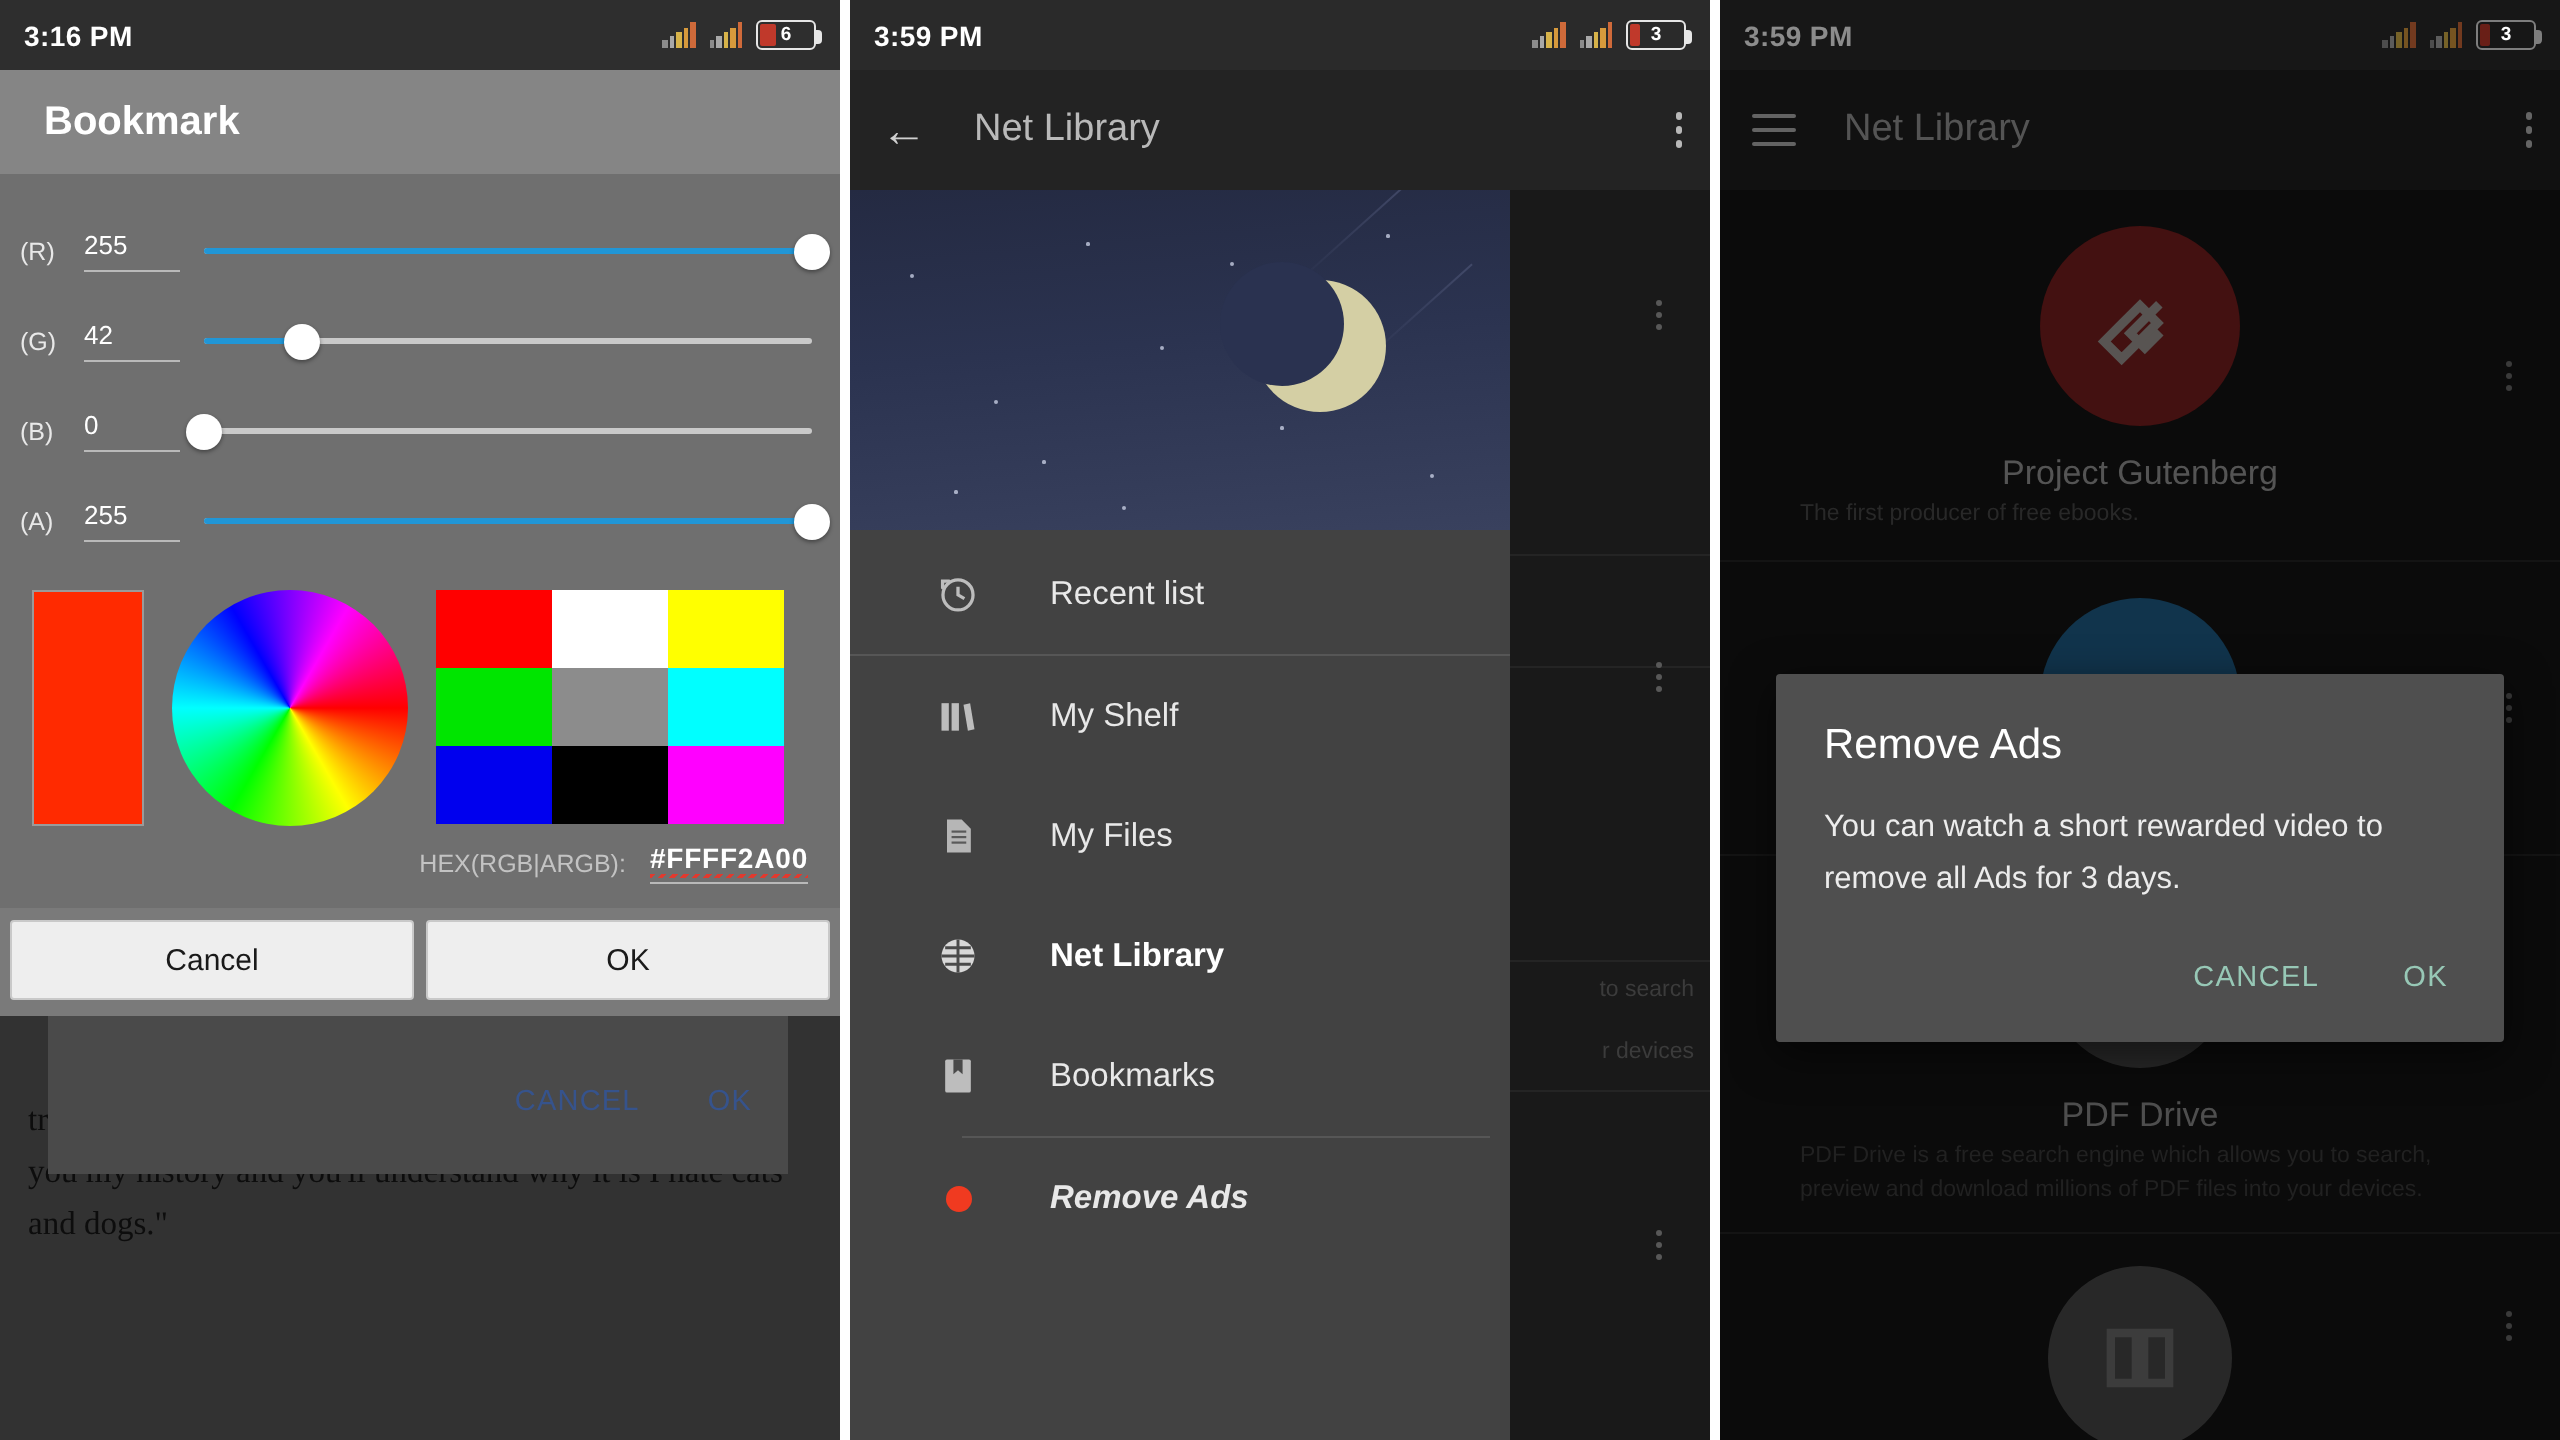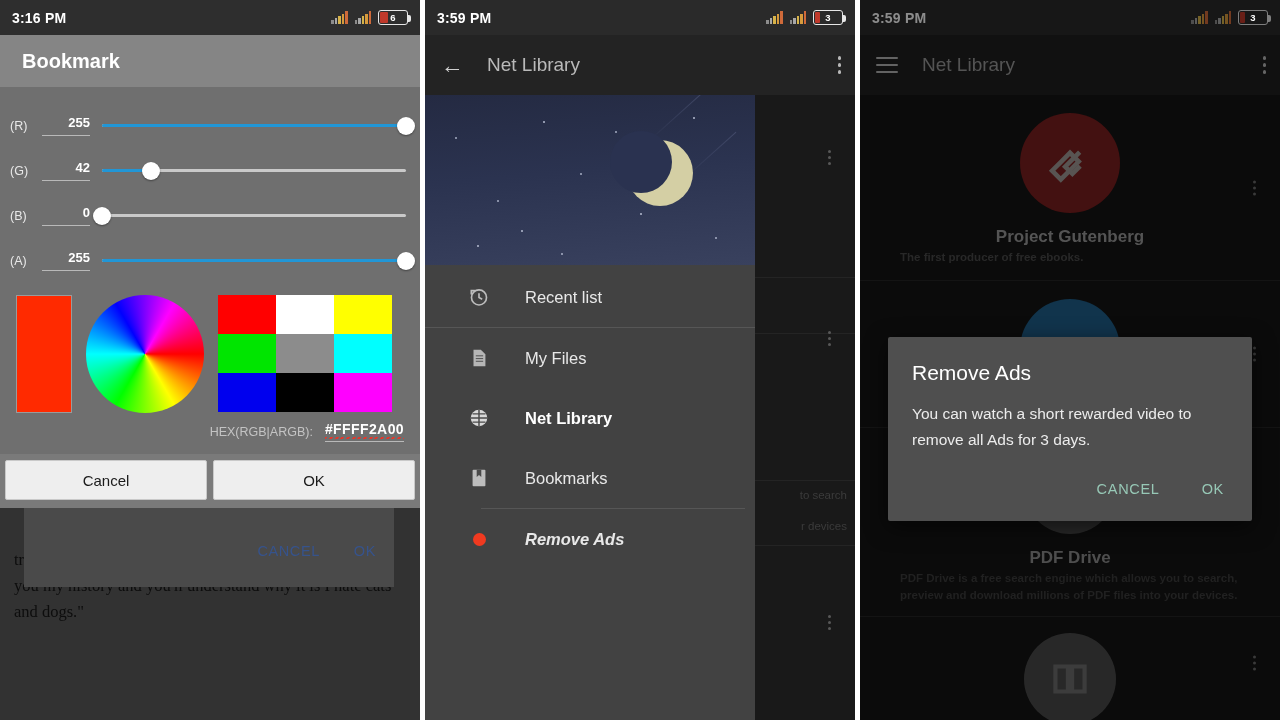--- a/index.html
+++ b/index.html
@@ -42,22 +42,22 @@
   .inner-dlg .acts { position:absolute; right:18px; top:40px; display:flex; gap:34px; }
   .inner-dlg .acts span { color:#36538c; font-size:14.5px; letter-spacing:.6px; }
 
   .dlg { position:absolute; left:0; top:35px; width:420px; background:#7a7a7a; }
   .dlg-title { height:52px; background:#858585; display:flex; align-items:center; padding:0 22px; }
   .dlg-title span { color:#ffffff; font-size:20px; font-weight:bold; }
 
   .sliders { padding:16px 14px 6px 10px; background:#6f6f6f; }
   .srow { display:flex; align-items:center; height:45px; }
   .slabel { width:32px; color:#e8e8e8; font-size:12.5px; }
-  .sval { width:48px; margin-right:12px; color:#ffffff; font-size:13px; text-align:right;
-          border-bottom:1.5px solid #b9b9b9; padding-bottom:5px;font-weight:bold; }
+  .sval { width:48px; margin-right:12px; color:#ffffff; font-size:13px; text-align:left;
+          border-bottom:1.5px solid #b9b9b9; padding-bottom:5px; }
   .strack { position:relative; flex:1; height:18px; display:flex; align-items:center; }
   .strack .rail { position:absolute; left:0; right:0; height:3px; background:#c9c9c9; border-radius:2px; }
   .strack .prog { position:absolute; left:0; height:3px; background:#2196d6; border-radius:2px; }
   .strack .knob { position:absolute; width:18px; height:18px; border-radius:50%; background:#ffffff;
                   box-shadow:0 1px 2px rgba(0,0,0,.4); transform:translateX(-9px); }
 
   .picker { background:#6f6f6f; padding:6px 16px 4px 16px; display:flex; align-items:flex-start; gap:14px; }
   .preview { width:56px; height:118px; border:1px solid #9a9a9a; }
   .wheel { width:118px; height:118px; border-radius:50%;
            background:conic-gradient(from 90deg, #ff0000, #ffff00, #00ff00, #00ffff, #0000ff, #ff00ff, #ff0000); }
@@ -108,21 +108,21 @@
   .ditem.active .dlabel { font-weight:bold; color:#ffffff; }
   .ditem.promo .dlabel { font-style:italic; font-weight:bold; }
   .dsep { height:1px; background:#565656; margin:0 0 0 0; }
   .dsep.indent { margin-left:56px; margin-right:10px; }
   .dot-red { width:13px; height:13px; border-radius:50%; background:#f03a20; }
 
   
   .p3 .appbar { background:#1f1f1f; }
   .p3 .appbar .ttl { color:#9a9a9a; }
   .p3-list { position:absolute; left:0; right:0; top:95px; bottom:0; background:#141414; }
-  .lcard { position:relative;font-weight:bold; }
+  .lcard { position:relative; }
   .lcard .circ { width:100px; height:100px; border-radius:50%; margin:0 auto; display:flex; align-items:center; justify-content:center; }
   .lcard .nm { text-align:center; font-size:17px; margin-top:14px; }
   .lcard .ds { text-align:left; font-size:11.5px; line-height:17px; margin-top:2px; padding:0 40px; }
   .lcard .kb { position:absolute; right:24px; top:50%; transform:translateY(-50%); display:flex; flex-direction:column; gap:3px; }
   .lcard .kb i { width:3px; height:3px; border-radius:50%; background:#6a6a6a; }
   .divline { height:1px; background:#262626; }
 
   .scrim { position:absolute; inset:0; background:rgba(0,0,0,.45); }
   .ads-dlg { position:absolute; left:28px; top:337px; width:364px; background:#4f4f4f;
              border-radius:2px; box-shadow:0 6px 22px rgba(0,0,0,.55); padding:24px 24px 10px 24px; }
@@ -336,20 +336,30 @@
             <svg width="22" height="22" viewBox="0 0 24 24" fill="none" stroke="#bdbdbd" stroke-width="1.8">
               <circle cx="12" cy="12.5" r="8.2"></circle>
                 <polyline points="12,8 12,12.5 15.5,14.5"></polyline>
               <polyline points="3.6,8.6 3.6,5 7.2,5" stroke-linecap="round"></polyline>
             </svg>
           </span>
           <span class="dlabel">Recent list</span>
         </div>
         <div class="dsep"></div>
 
+        <div class="ditem">
+          <span class="dicon">
+            <svg width="22" height="22" viewBox="0 0 24 24" fill="#bdbdbd">
+              <rect x="3" y="5" width="4" height="15"></rect>
+                <rect x="8.5" y="5" width="4" height="15"></rect>
+              <path d="M15 5.8l3.6 -.8 2.4 14.2 -3.6 .8z"></path>
+            </svg>
+          </span>
+          <span class="dlabel">My Shelf</span>
+        </div>
 
         <div class="ditem">
           <span class="dicon">
             <svg width="22" height="22" viewBox="0 0 24 24" fill="#bdbdbd">
               <path d="M6 3h8l5 5v13H6z" opacity=".95"></path>
               <rect x="8.5" y="9" width="8" height="1.2" fill="#5a5a5a"></rect>
               <rect x="8.5" y="12" width="8" height="1.2" fill="#5a5a5a"></rect>
               <rect x="8.5" y="15" width="8" height="1.2" fill="#5a5a5a"></rect>
             </svg>
           </span>

